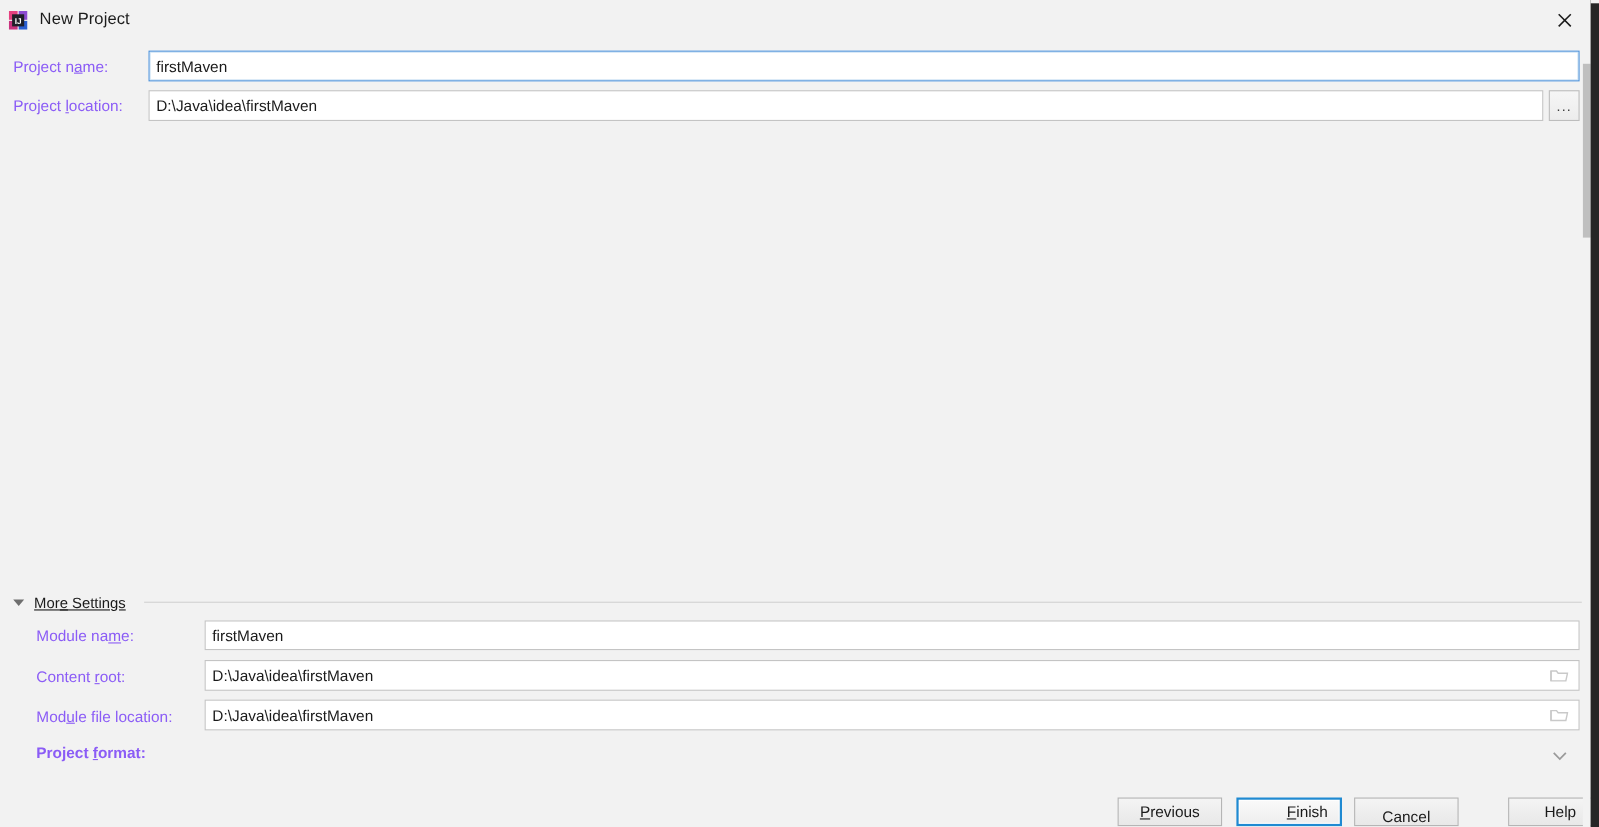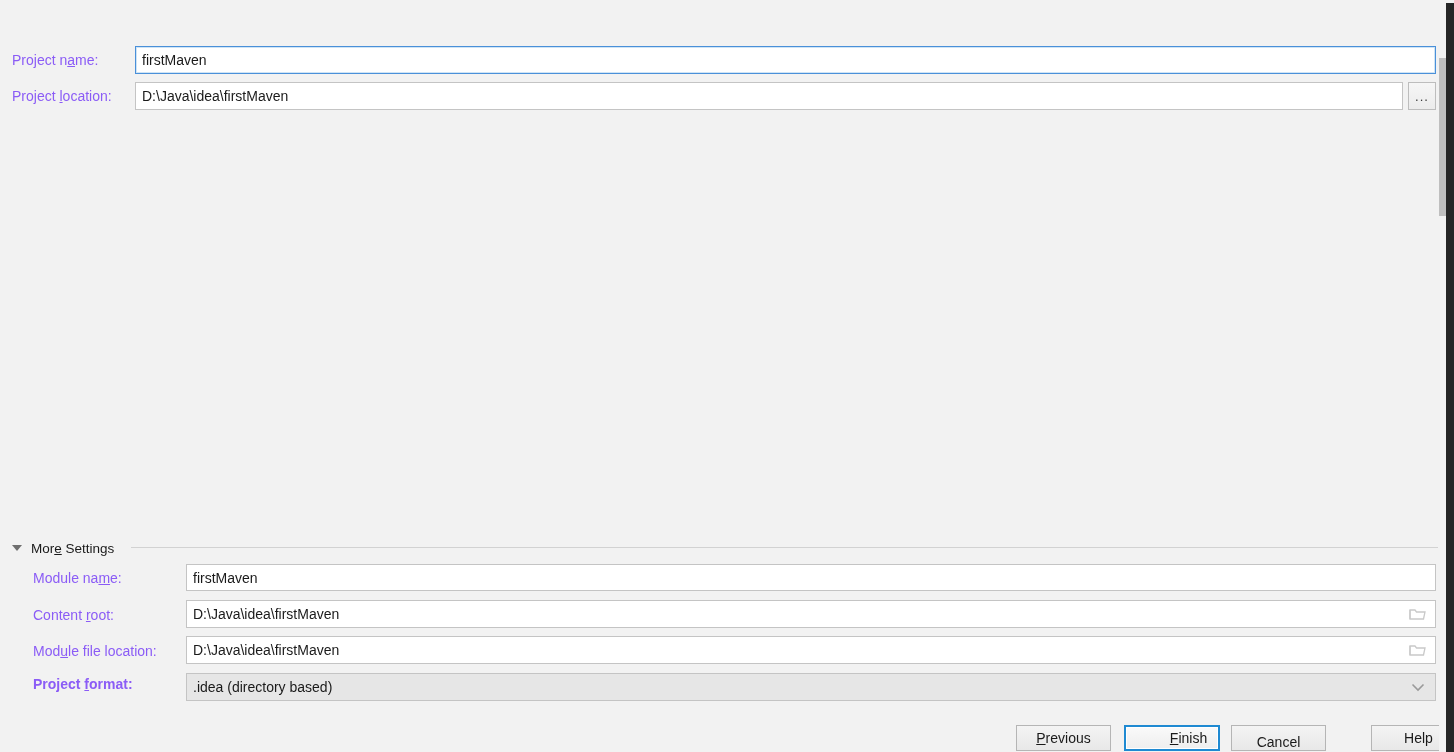--- a/index.html
+++ b/index.html
@@ -110,20 +110,21 @@
   }
 
   
   .more-header {
     position: absolute;
     left: 12px; top: 538px;
     display: flex;
     align-items: center;
     height: 20px;
     cursor: default;
+    text-decoration: underline;
   }
   .tri {
     width: 0; height: 0;
     border-left: 5px solid transparent;
     border-right: 5px solid transparent;
     border-top: 6px solid #6f6f6f;
     margin-right: 9px;
   }
   .more-label {
     font-size: 13.5px;
@@ -182,20 +183,39 @@
     right: 0; top: 0;
     width: 8px; height: 3px;
     background: #f2f2f2;
   }
 </style>
 </head>
 <body>
 
 <div class="dialog">
 
+  <div class="titlebar">
+    <span class="app-icon">
+      <svg width="17" height="17" viewBox="0 0 17 17">
+        <rect x="0" y="0" width="8" height="8" fill="#e5407f"></rect>
+        <rect x="9" y="0" width="8" height="8" fill="#8c4ad1"></rect>
+        <rect x="0" y="9" width="8" height="8" fill="#c8337e"></rect>
+        <rect x="9" y="9" width="8" height="8" fill="#2a5fd1"></rect>
+        <rect x="3" y="3" width="11" height="11" fill="#1f1f28"></rect>
+        <text x="8.5" y="11.6" font-size="7.5" font-family="'Liberation Sans',sans-serif" fill="#ffffff" text-anchor="middle" font-weight="bold">IJ</text>
+      </svg>
+    </span>
+    <span class="title-text">New Project</span>
+    <div class="close-btn">
+      <svg width="13" height="13" viewBox="0 0 13 13">
+        <line x1="1" y1="1" x2="12" y2="12" stroke="#1a1a1a" stroke-width="1.4"></line>
+        <line x1="12" y1="1" x2="1" y2="12" stroke="#1a1a1a" stroke-width="1.4"></line>
+      </svg>
+    </div>
+  </div>
 
   <div class="lbl" style="left:12px; top:52px;">
     Project n<span class="mn">a</span>me:
   </div>
   <div class="field focused" style="left:135px; top:46px; width:1301px; height:28px;">
     <span>firstMaven</span>
   </div>
 
   <div class="lbl" style="left:12px; top:88px;">
     Project <span class="mn">l</span>ocation:
@@ -242,23 +262,20 @@
   <div class="field-icon" style="left:1407px; top:641px; width:20px; height:18px;">
     <svg width="17" height="14" viewBox="0 0 17 14">
       <path d="M1 3 L6 3 L7.5 5 L16 5 L14.5 12 L1 12 Z" fill="none" stroke="#c9c9c9" stroke-width="1.3"></path>
       <path d="M1 3 L1 12" stroke="#c9c9c9" stroke-width="1.3"></path>
     </svg>
   </div>
 
   <div class="lbl" style="left:33px; top:676px;font-weight:bold;">
     Project <span class="mn">f</span>ormat:
   </div>
-  <div class="field combo" style="left:186px; top:673px; width:1250px; height:28px;">
-    <span>.idea (directory based)</span>
-  </div>
   <div class="field-icon" style="left:1409px; top:680px; width:18px; height:14px;">
     <svg width="14" height="9" viewBox="0 0 14 9">
       <path d="M1.5 1.5 L7 7 L12.5 1.5" fill="none" stroke="#9a9a9a" stroke-width="1.6"></path>
     </svg>
   </div>
 
   <div class="btn" style="left:1016px; top:725px; width:95px;">
     <span><span class="mn">P</span>revious</span>
   </div>
   <div class="btn default" style="left:1124px; top:725px; width:96px;">

